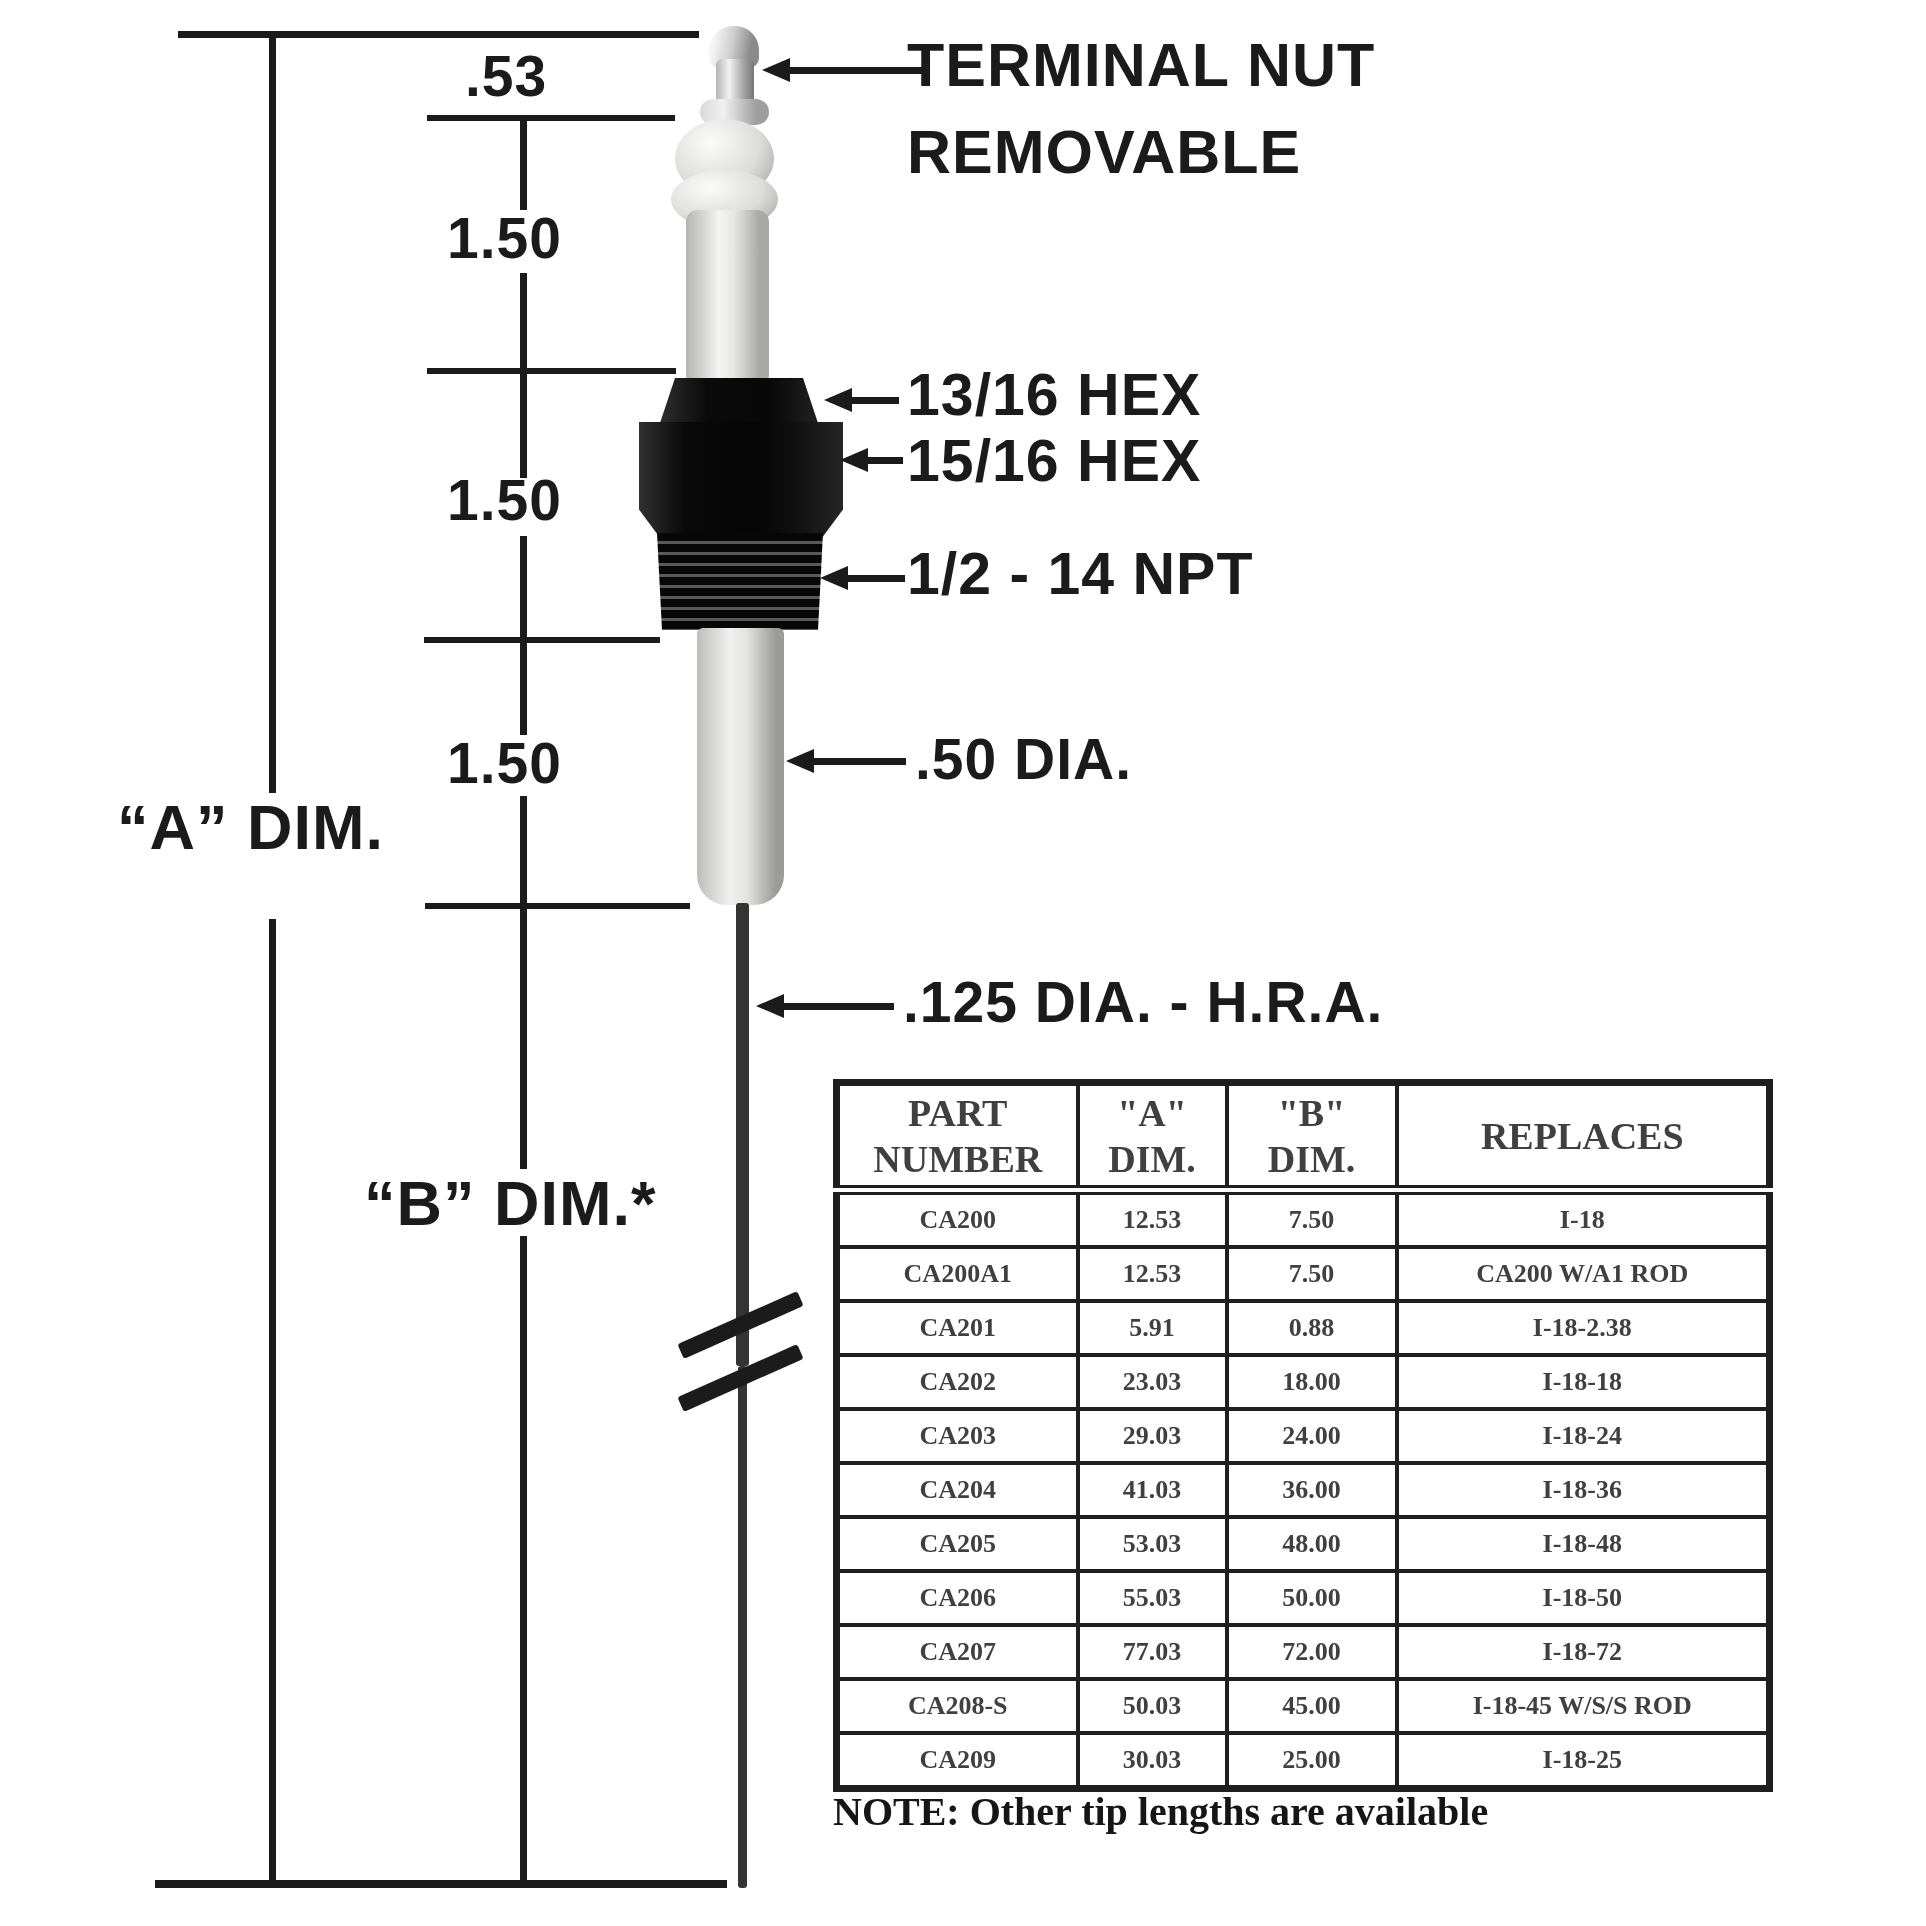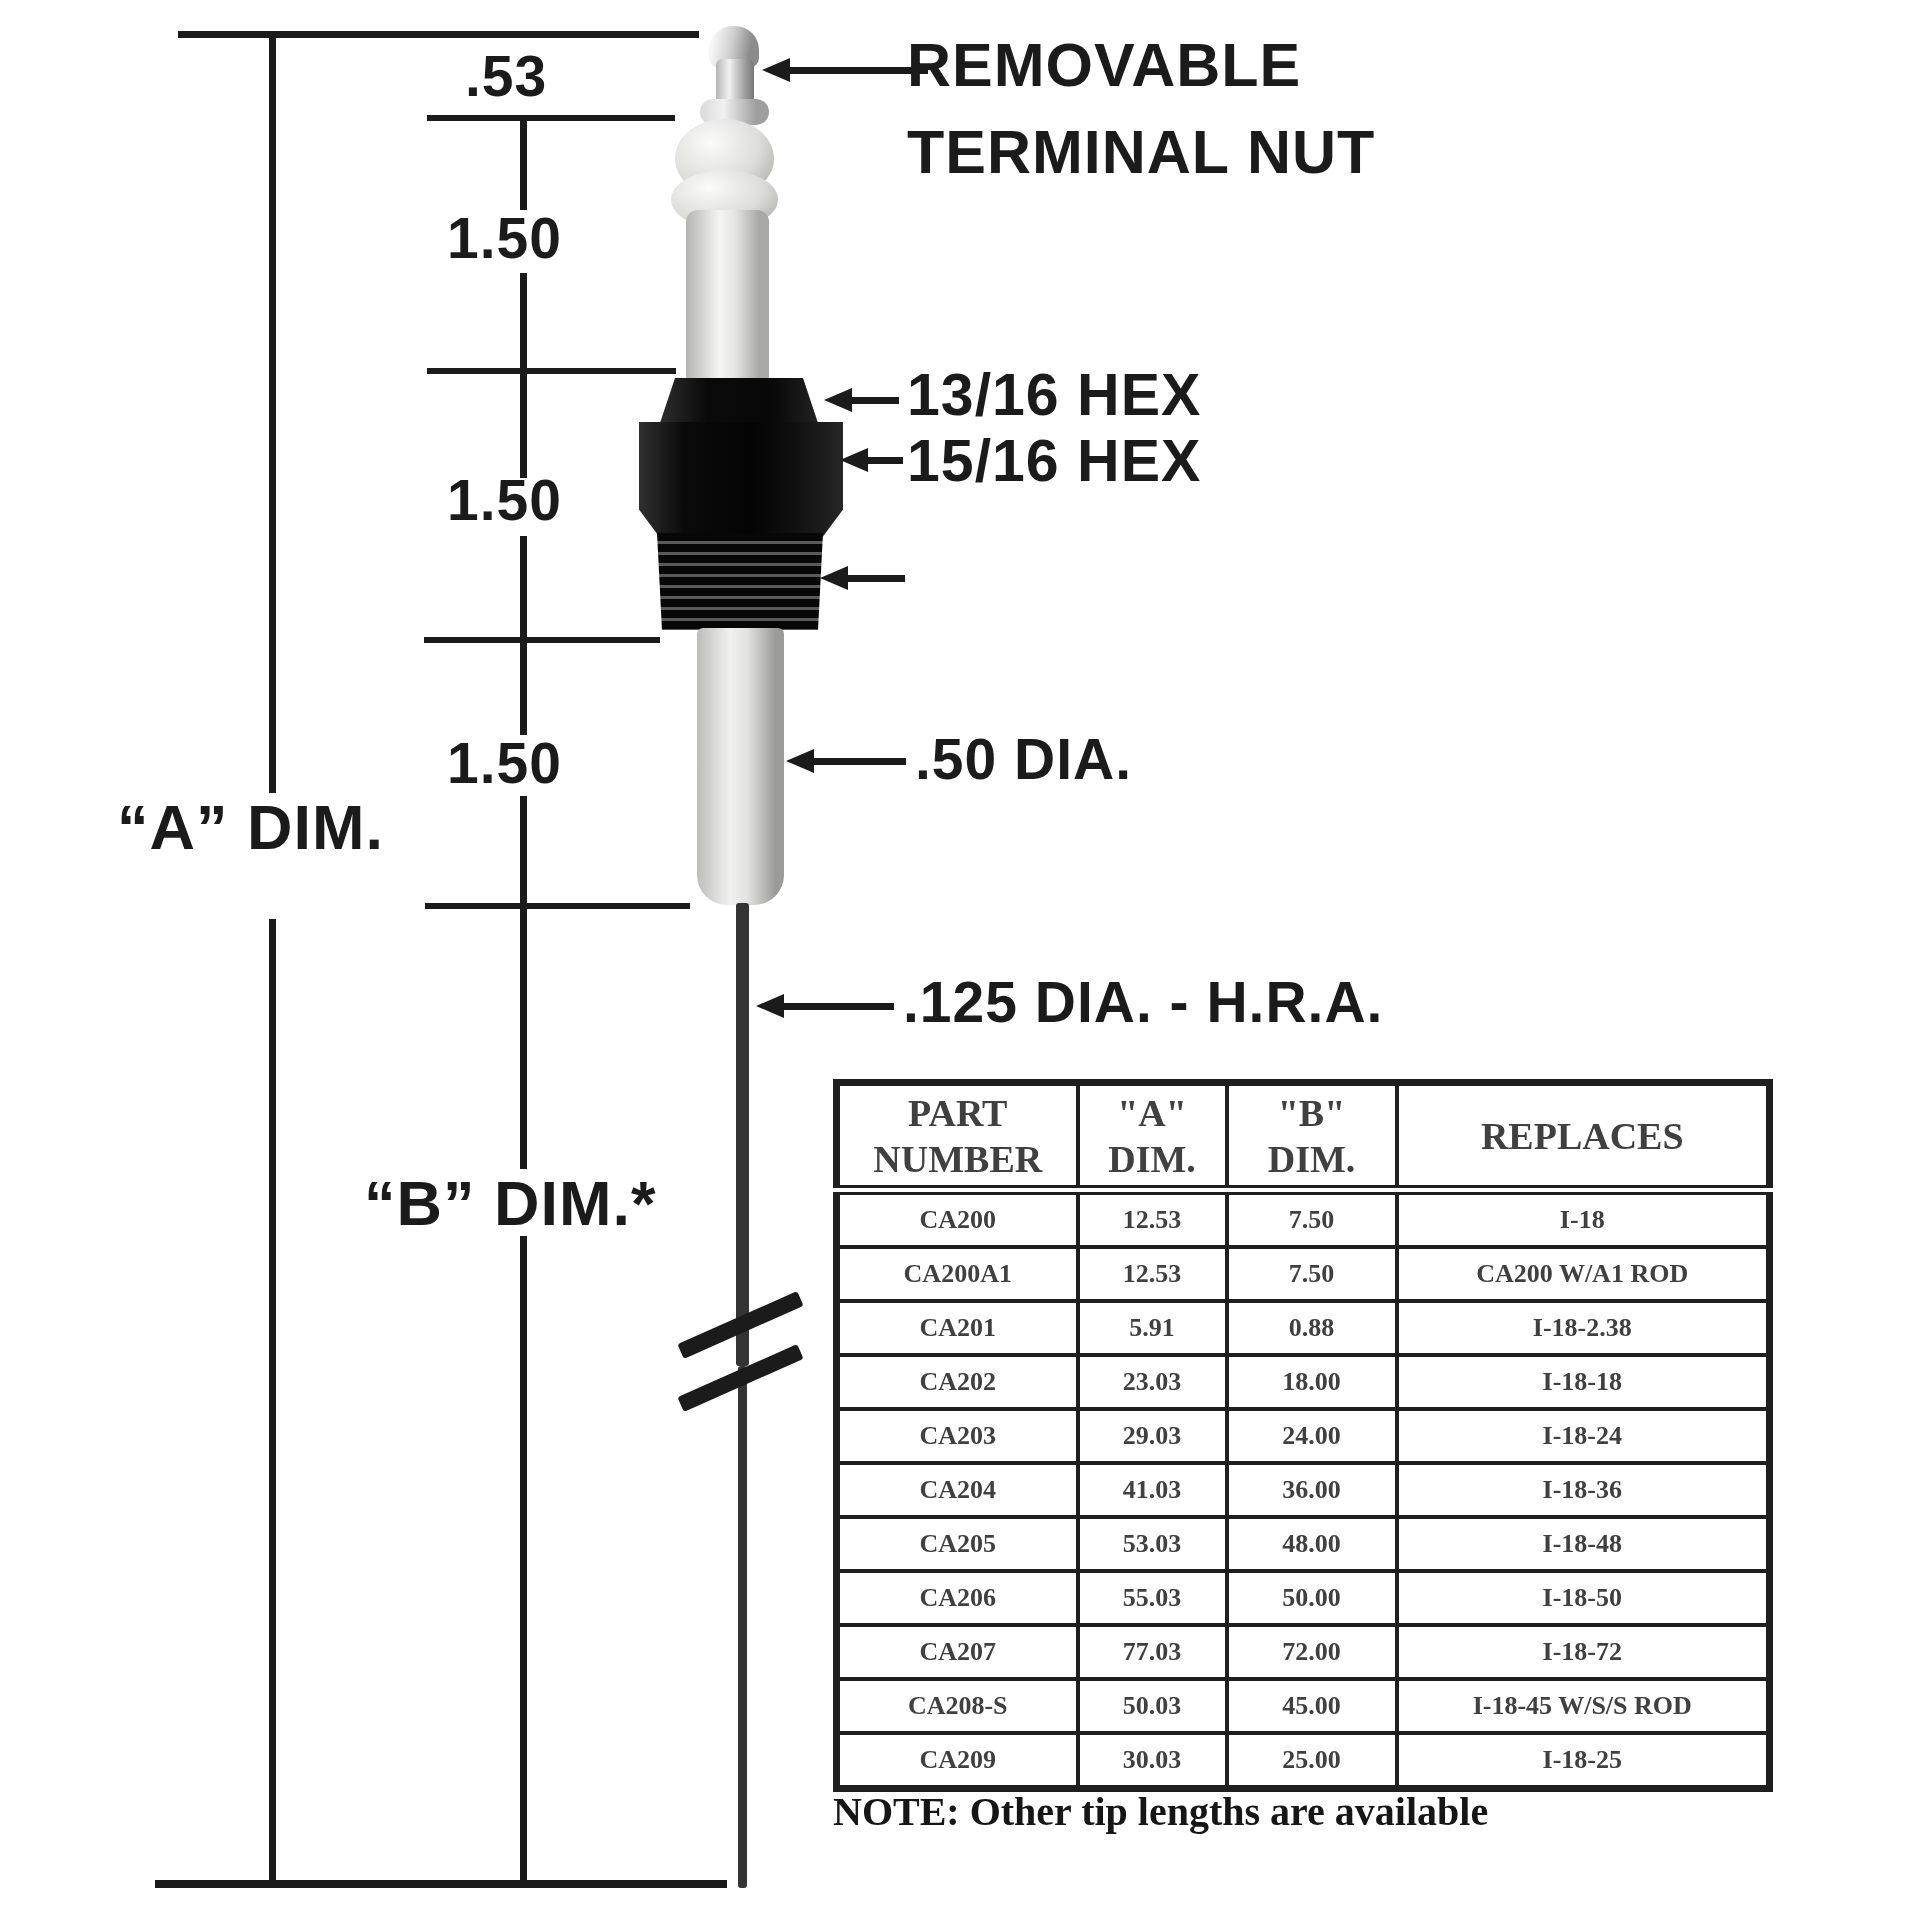--- a/index.html
+++ b/index.html
@@ -95,25 +95,26 @@
   <div class="slash" style="left:675px;top:1370px;width:131px;height:16px;"></div>
 
   <div class="arrow" style="left:762px;top:57px;width:166px;"></div>
   <div class="arrow" style="left:824px;top:387px;width:75px;"></div>
   <div class="arrow" style="left:840px;top:447px;width:63px;"></div>
   <div class="arrow" style="left:820px;top:565px;width:85px;"></div>
   <div class="arrow" style="left:786px;top:748px;width:120px;"></div>
   <div class="arrow" style="left:756px;top:993px;width:138px;"></div>
 
   <div class="callout twoline" style="left:907px;top:22px;font-size:61px;">
+    <div>TERMINAL NUT</div>
     <div>REMOVABLE</div>
-    <div>TERMINAL NUT</div>
   </div>
   <div class="callout" style="left:907px;top:366px;">13/16 HEX</div>
   <div class="callout" style="left:907px;top:432px;">15/16 HEX</div>
+  <div class="callout" style="left:907px;top:545px;">1/2 - 14 NPT</div>
   <div class="callout small" style="left:915px;top:731px;">.50 DIA.</div>
   <div class="callout small" style="left:903px;top:974px;">.125 DIA. - H.R.A.</div>
 
   <table class="spec-table">
     <colgroup>
         <col style="width:241px">
         <col style="width:149px">
         <col style="width:170px">
         <col style="width:373px">
       </colgroup>

